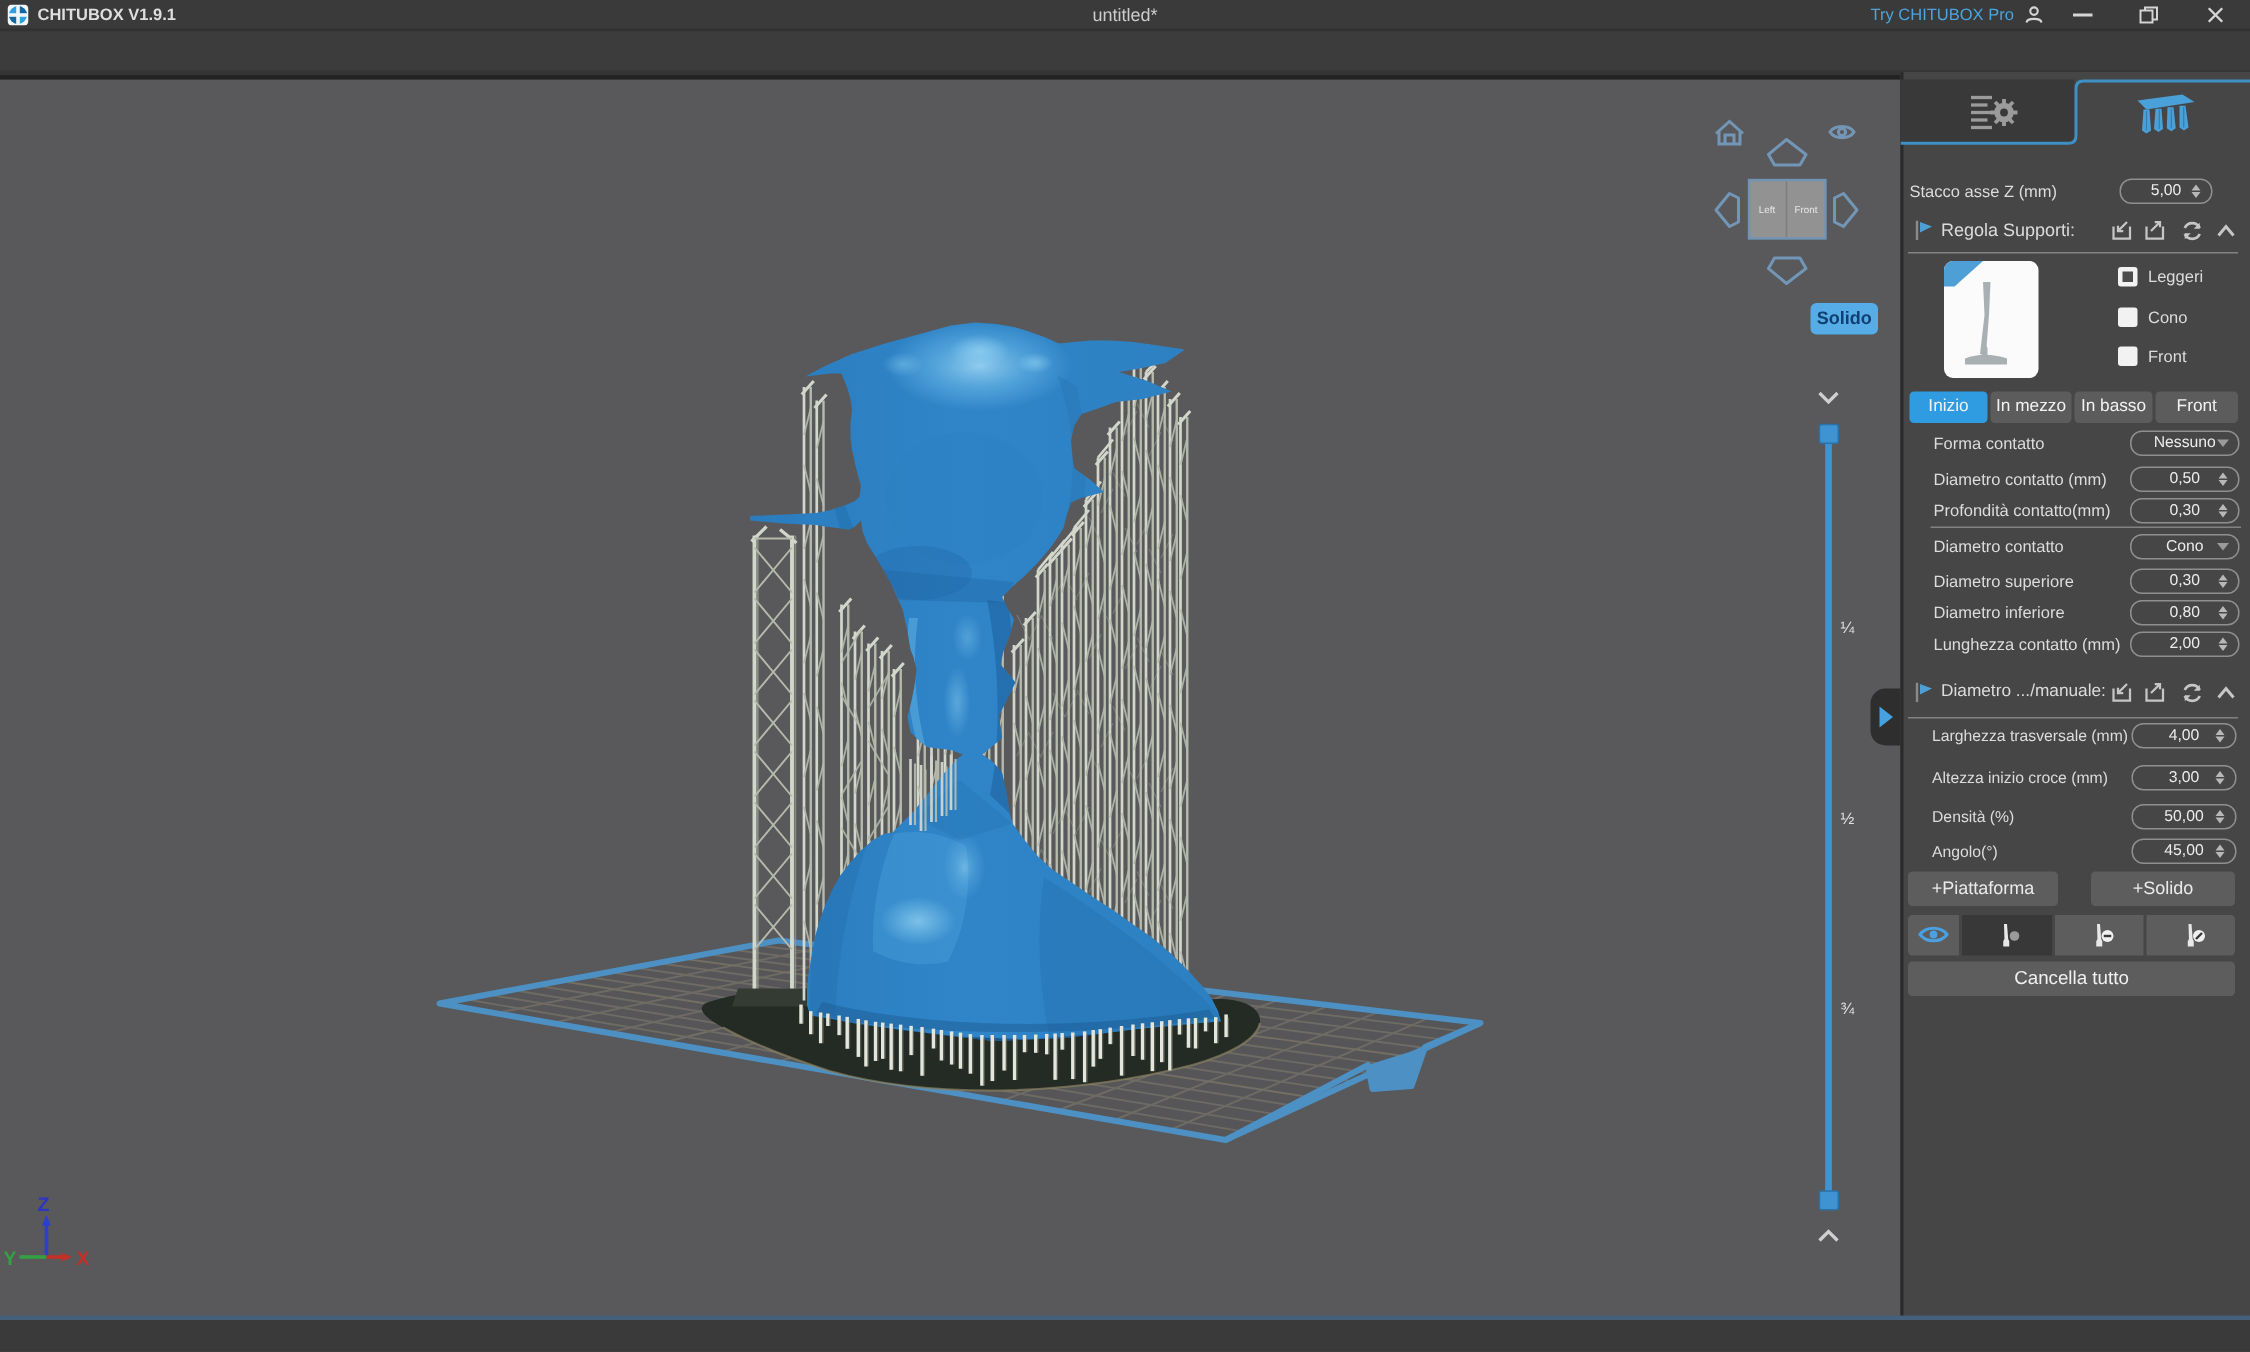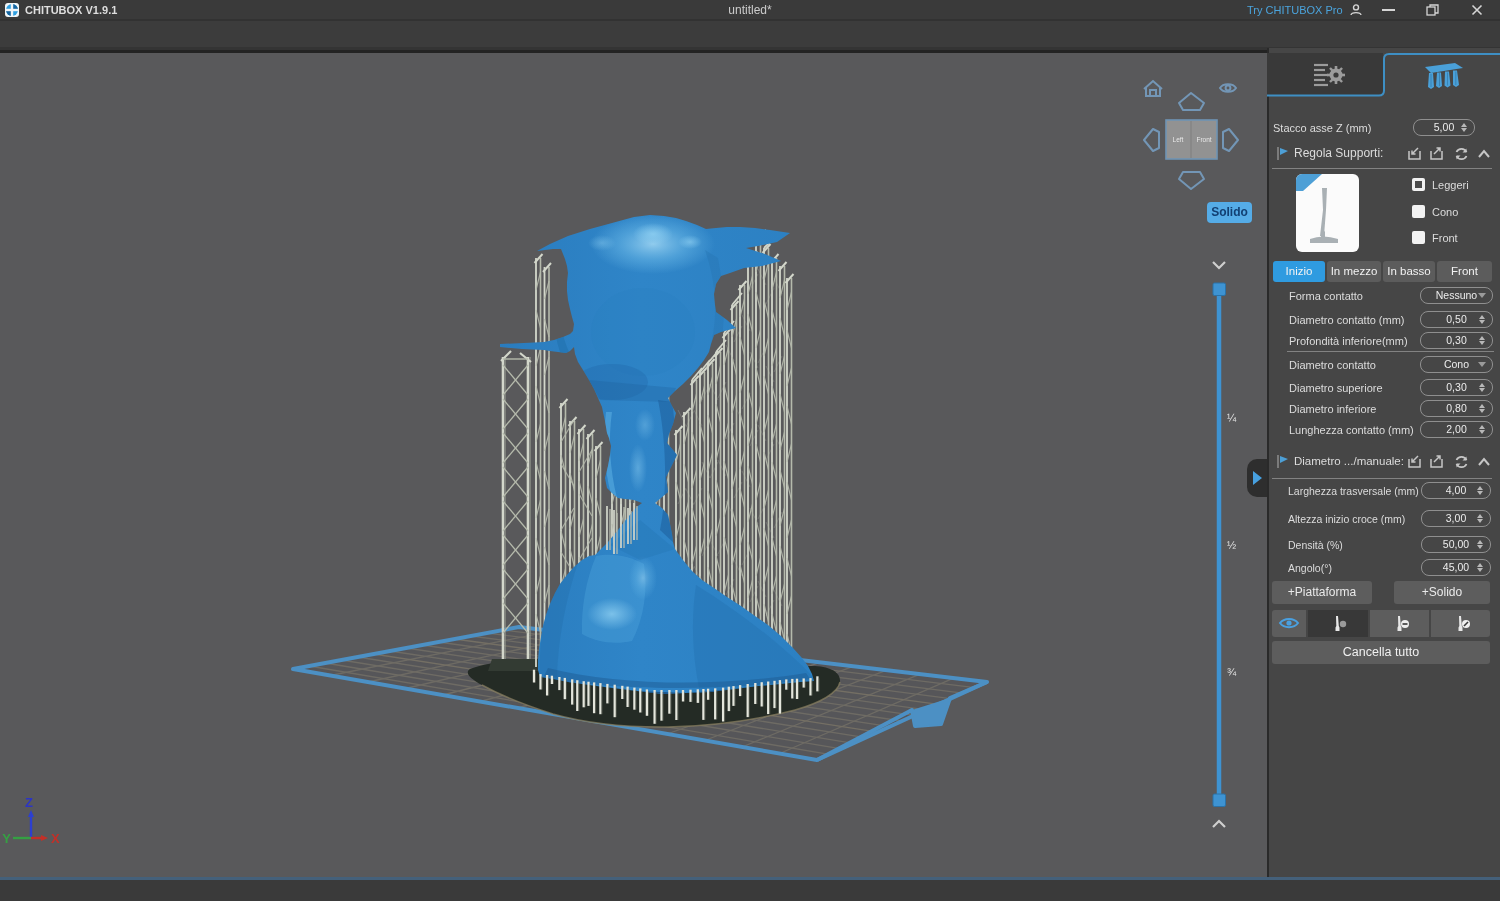--- a/index.html
+++ b/index.html
@@ -718,21 +718,21 @@
     <div style="position:absolute;left:1412px;top:231px;width:13px;height:13px;background:#f2f2f2;border-radius:2px"></div>
     <div style="position:absolute;left:1432px;top:230px;height:16px;font-family:&quot;Liberation Sans&quot;,sans-serif;font-size:11px;line-height:16px;font-weight:normal;color:#dcdcdc;white-space:nowrap">Front</div>
     <div style="position:absolute;left:1273px;top:261px;width:52px;height:21px;background:#2f9be0;border-radius:3px;font-family:&quot;Liberation Sans&quot;,sans-serif;font-size:11.5px;line-height:21px;color:#f2f2f2;text-align:center">Inizio</div>
     <div style="position:absolute;left:1327px;top:261px;width:54px;height:21px;background:#5c5c5c;border-radius:3px;font-family:&quot;Liberation Sans&quot;,sans-serif;font-size:11.5px;line-height:21px;color:#f2f2f2;text-align:center">In mezzo</div>
     <div style="position:absolute;left:1383px;top:261px;width:52px;height:21px;background:#5c5c5c;border-radius:3px;font-family:&quot;Liberation Sans&quot;,sans-serif;font-size:11.5px;line-height:21px;color:#f2f2f2;text-align:center">In basso</div>
     <div style="position:absolute;left:1437px;top:261px;width:55px;height:21px;background:#5c5c5c;border-radius:3px;font-family:&quot;Liberation Sans&quot;,sans-serif;font-size:11.5px;line-height:21px;color:#f2f2f2;text-align:center">Front</div>
     <div style="position:absolute;left:1289px;top:288px;height:16px;font-family:&quot;Liberation Sans&quot;,sans-serif;font-size:11px;line-height:16px;font-weight:normal;color:#dcdcdc;white-space:nowrap">Forma contatto</div>
     <div style="position:absolute;left:1420px;top:287px;width:73px;height:17px;border:1px solid #8f8f8f;border-radius:8px;box-sizing:border-box;font-family:&quot;Liberation Sans&quot;,sans-serif;font-size:10.5px;line-height:15px;color:#ececec;text-align:center">Nessuno<div style="position:absolute;right:6px;top:5px;width:0;height:0;border-left:4.5px solid transparent;border-right:4.5px solid transparent;border-top:5.5px solid #9a9a9a"></div></div>
     <div style="position:absolute;left:1289px;top:312px;height:16px;font-family:&quot;Liberation Sans&quot;,sans-serif;font-size:11px;line-height:16px;font-weight:normal;color:#dcdcdc;white-space:nowrap">Diametro contatto (mm)</div>
     <div style="position:absolute;left:1420px;top:311px;width:73px;height:17px;border:1px solid #8f8f8f;border-radius:8px;box-sizing:border-box;font-family:&quot;Liberation Sans&quot;,sans-serif;font-size:10.5px;line-height:15px;color:#ececec;text-align:center">0,50<div style="position:absolute;right:7px;top:3px;width:0;height:0;border-left:3.5px solid transparent;border-right:3.5px solid transparent;border-bottom:4px solid #b8b8b8"></div><div style="position:absolute;right:7px;bottom:3px;width:0;height:0;border-left:3.5px solid transparent;border-right:3.5px solid transparent;border-top:4px solid #b8b8b8"></div></div>
-    <div style="position:absolute;left:1289px;top:333px;height:16px;font-family:&quot;Liberation Sans&quot;,sans-serif;font-size:11px;line-height:16px;font-weight:normal;color:#dcdcdc;white-space:nowrap">Profondità inferiore(mm)</div>
+    <div style="position:absolute;left:1289px;top:333px;height:16px;font-family:&quot;Liberation Sans&quot;,sans-serif;font-size:11px;line-height:16px;font-weight:normal;color:#dcdcdc;white-space:nowrap">Profondità contatto(mm)</div>
     <div style="position:absolute;left:1420px;top:332px;width:73px;height:17px;border:1px solid #8f8f8f;border-radius:8px;box-sizing:border-box;font-family:&quot;Liberation Sans&quot;,sans-serif;font-size:10.5px;line-height:15px;color:#ececec;text-align:center">0,30<div style="position:absolute;right:7px;top:3px;width:0;height:0;border-left:3.5px solid transparent;border-right:3.5px solid transparent;border-bottom:4px solid #b8b8b8"></div><div style="position:absolute;right:7px;bottom:3px;width:0;height:0;border-left:3.5px solid transparent;border-right:3.5px solid transparent;border-top:4px solid #b8b8b8"></div></div>
     <div style="position:absolute;left:1287px;top:351px;width:207px;height:1px;background:#828282"></div>
     <div style="position:absolute;left:1289px;top:357px;height:16px;font-family:&quot;Liberation Sans&quot;,sans-serif;font-size:11px;line-height:16px;font-weight:normal;color:#dcdcdc;white-space:nowrap">Diametro contatto</div>
     <div style="position:absolute;left:1420px;top:356px;width:73px;height:17px;border:1px solid #8f8f8f;border-radius:8px;box-sizing:border-box;font-family:&quot;Liberation Sans&quot;,sans-serif;font-size:10.5px;line-height:15px;color:#ececec;text-align:center">Cono<div style="position:absolute;right:6px;top:5px;width:0;height:0;border-left:4.5px solid transparent;border-right:4.5px solid transparent;border-top:5.5px solid #9a9a9a"></div></div>
     <div style="position:absolute;left:1289px;top:380px;height:16px;font-family:&quot;Liberation Sans&quot;,sans-serif;font-size:11px;line-height:16px;font-weight:normal;color:#dcdcdc;white-space:nowrap">Diametro superiore</div>
     <div style="position:absolute;left:1420px;top:379px;width:73px;height:17px;border:1px solid #8f8f8f;border-radius:8px;box-sizing:border-box;font-family:&quot;Liberation Sans&quot;,sans-serif;font-size:10.5px;line-height:15px;color:#ececec;text-align:center">0,30<div style="position:absolute;right:7px;top:3px;width:0;height:0;border-left:3.5px solid transparent;border-right:3.5px solid transparent;border-bottom:4px solid #b8b8b8"></div><div style="position:absolute;right:7px;bottom:3px;width:0;height:0;border-left:3.5px solid transparent;border-right:3.5px solid transparent;border-top:4px solid #b8b8b8"></div></div>
     <div style="position:absolute;left:1289px;top:401px;height:16px;font-family:&quot;Liberation Sans&quot;,sans-serif;font-size:11px;line-height:16px;font-weight:normal;color:#dcdcdc;white-space:nowrap">Diametro inferiore</div>
     <div style="position:absolute;left:1420px;top:400px;width:73px;height:17px;border:1px solid #8f8f8f;border-radius:8px;box-sizing:border-box;font-family:&quot;Liberation Sans&quot;,sans-serif;font-size:10.5px;line-height:15px;color:#ececec;text-align:center">0,80<div style="position:absolute;right:7px;top:3px;width:0;height:0;border-left:3.5px solid transparent;border-right:3.5px solid transparent;border-bottom:4px solid #b8b8b8"></div><div style="position:absolute;right:7px;bottom:3px;width:0;height:0;border-left:3.5px solid transparent;border-right:3.5px solid transparent;border-top:4px solid #b8b8b8"></div></div>
     <div style="position:absolute;left:1289px;top:422px;height:16px;font-family:&quot;Liberation Sans&quot;,sans-serif;font-size:11px;line-height:16px;font-weight:normal;color:#dcdcdc;white-space:nowrap">Lunghezza contatto (mm)</div>
     <div style="position:absolute;left:1420px;top:421px;width:73px;height:17px;border:1px solid #8f8f8f;border-radius:8px;box-sizing:border-box;font-family:&quot;Liberation Sans&quot;,sans-serif;font-size:10.5px;line-height:15px;color:#ececec;text-align:center">2,00<div style="position:absolute;right:7px;top:3px;width:0;height:0;border-left:3.5px solid transparent;border-right:3.5px solid transparent;border-bottom:4px solid #b8b8b8"></div><div style="position:absolute;right:7px;bottom:3px;width:0;height:0;border-left:3.5px solid transparent;border-right:3.5px solid transparent;border-top:4px solid #b8b8b8"></div></div>

